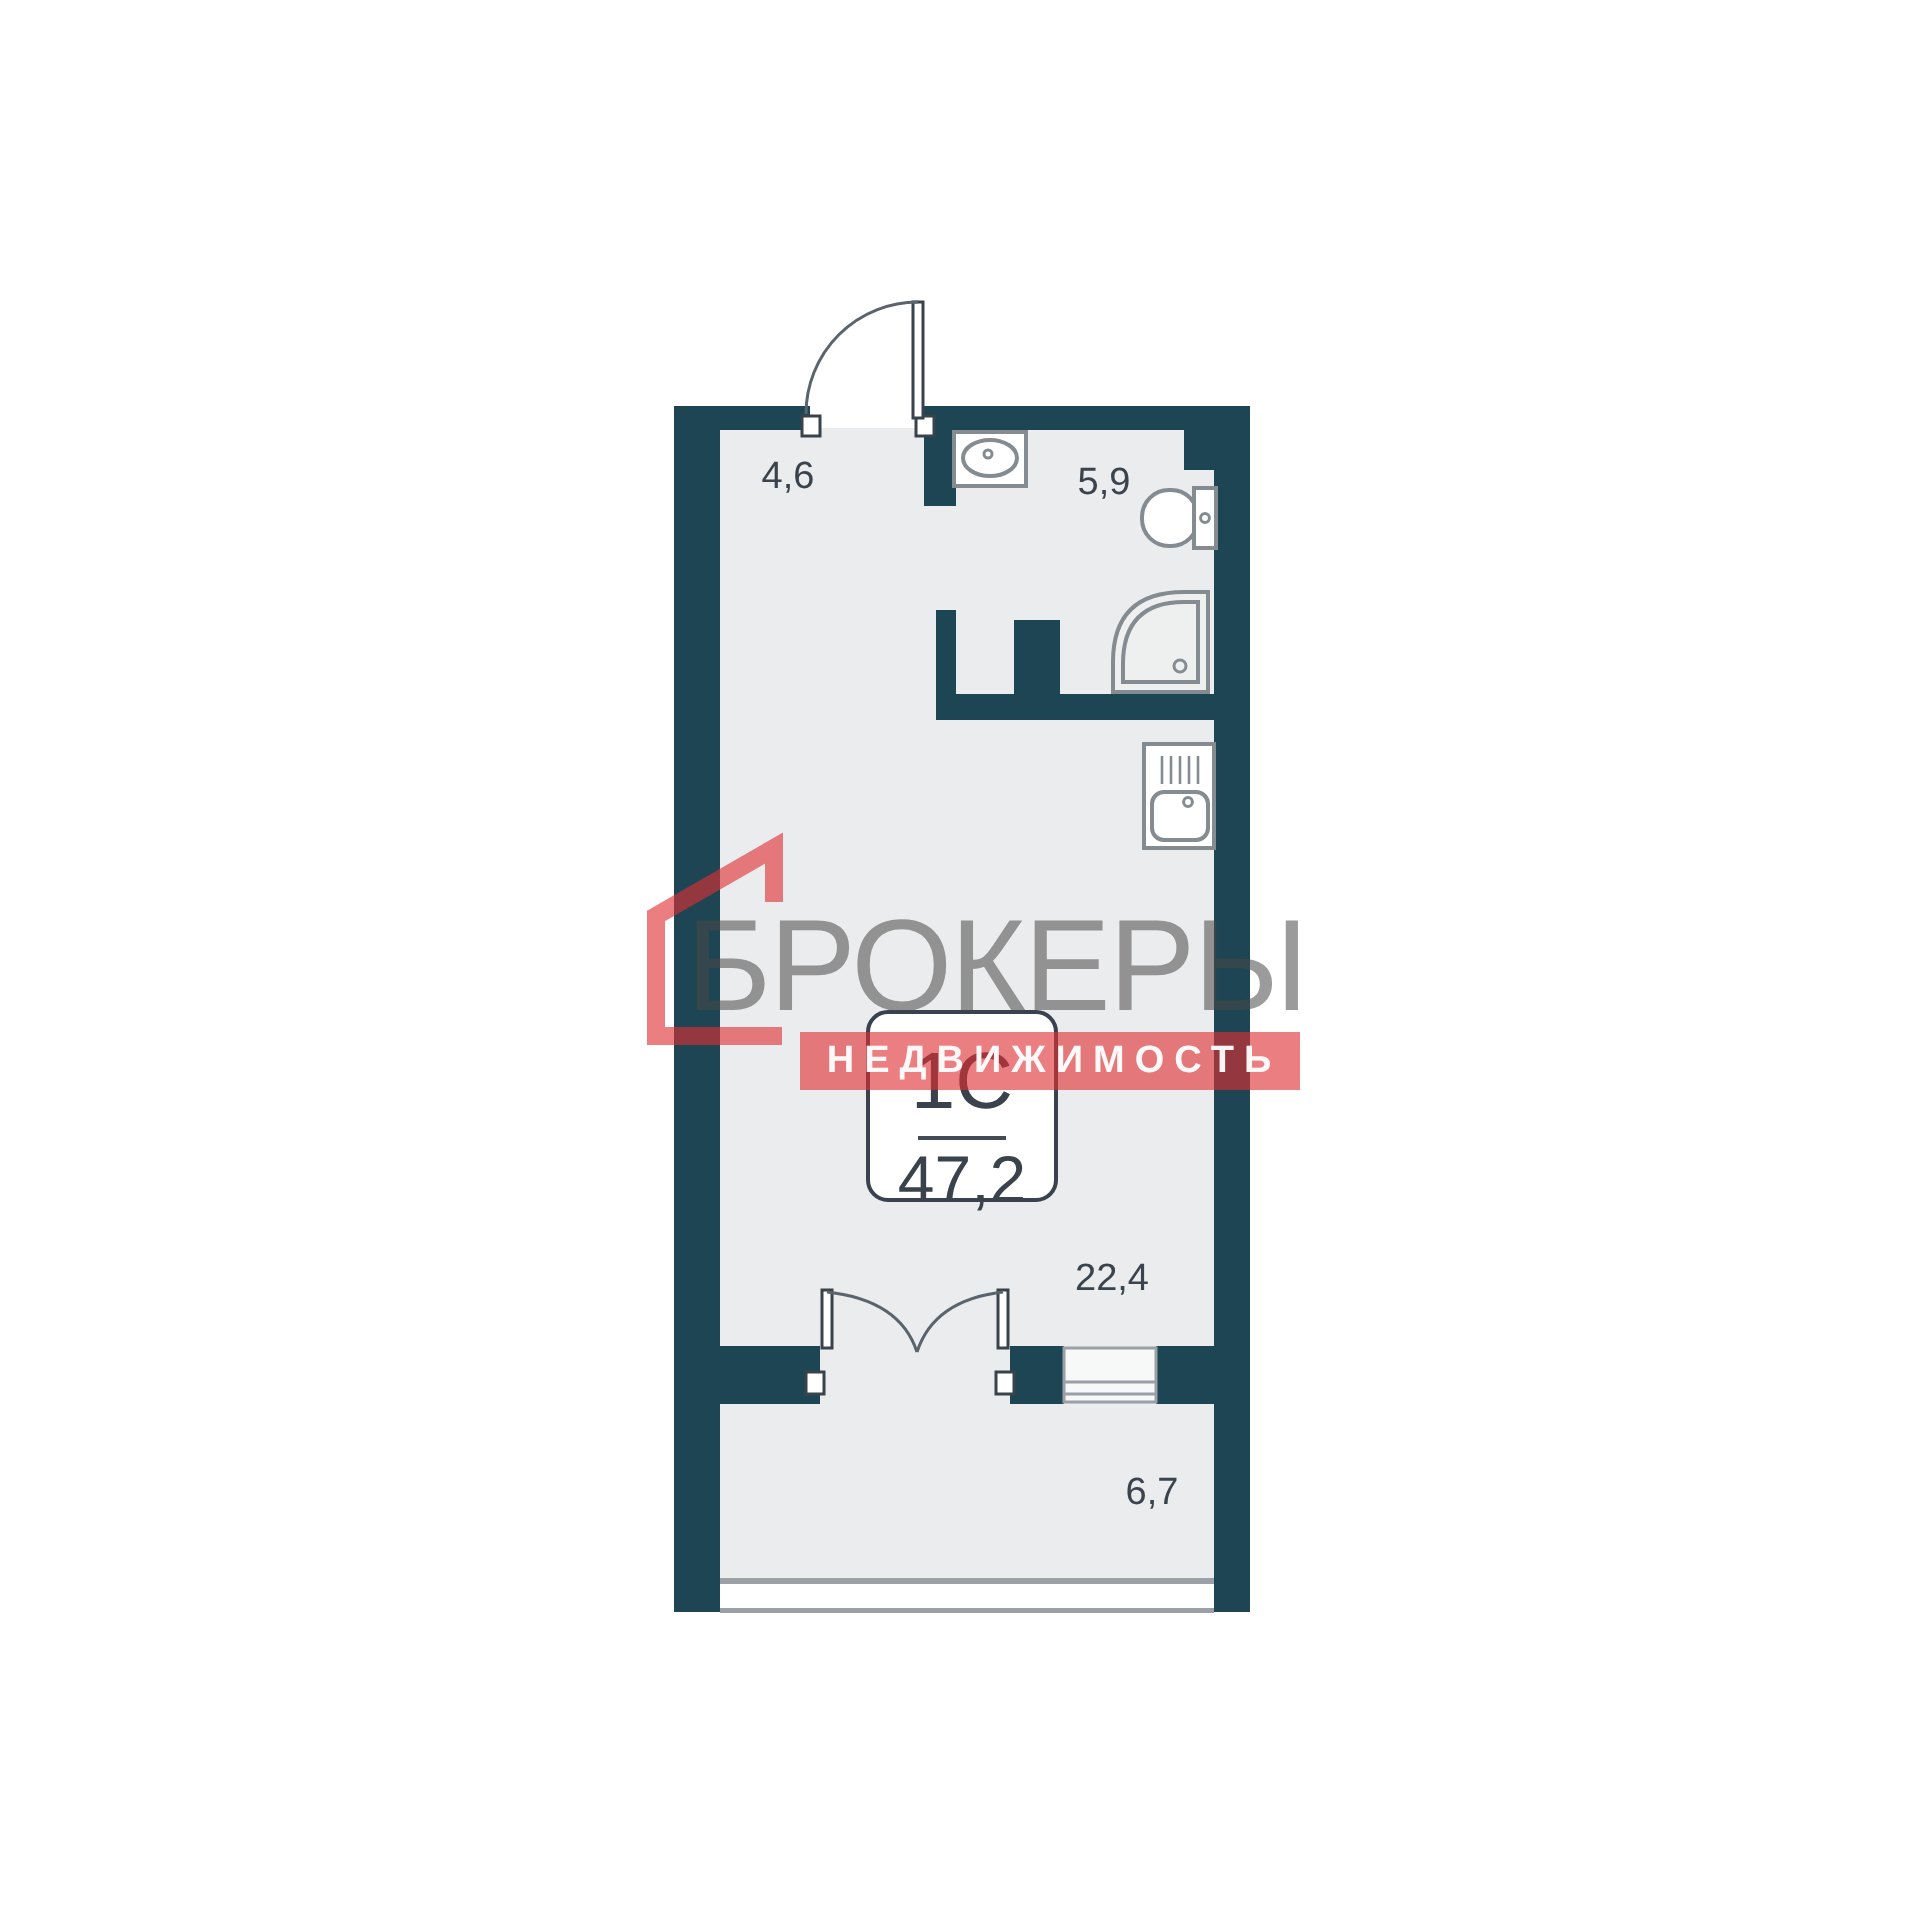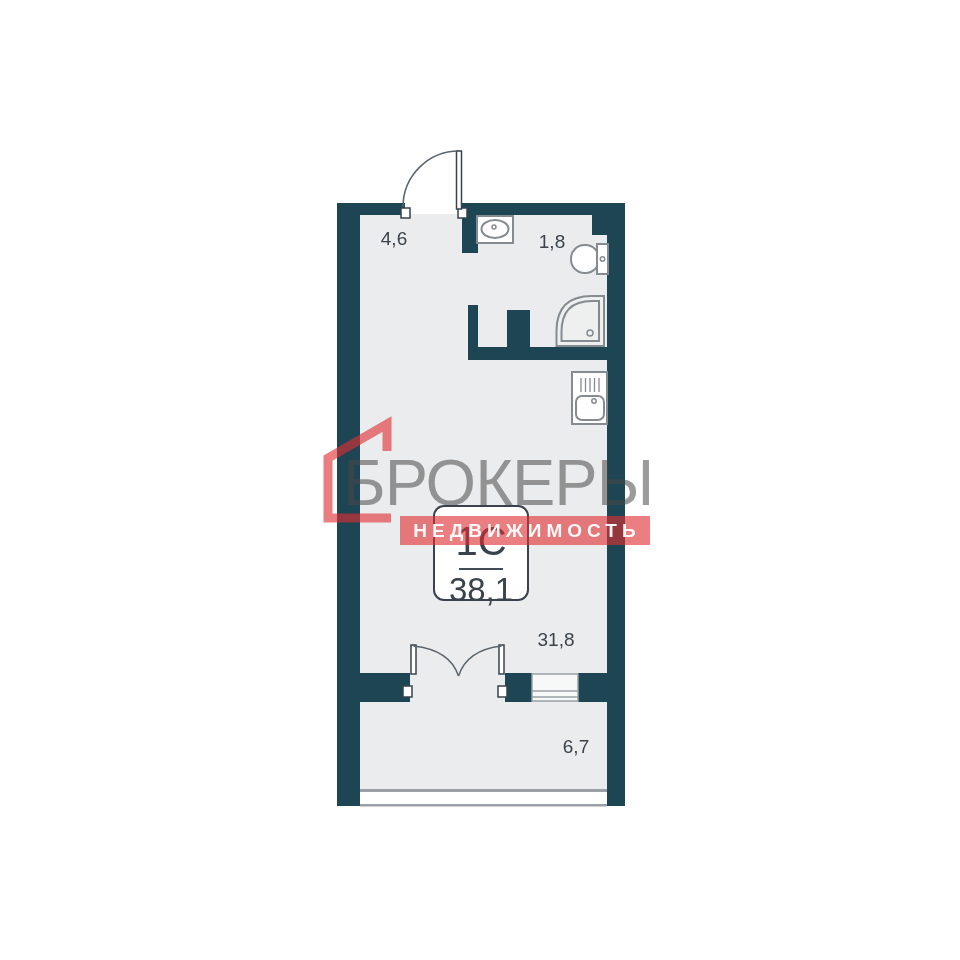--- a/index.html
+++ b/index.html
@@ -118,28 +118,28 @@
         <line x1="590" y1="378" x2="590" y2="392"></line>
         <line x1="594.5" y1="378" x2="594.5" y2="392"></line>
         <line x1="599" y1="378" x2="599" y2="392"></line>
       </g>
       <rect x="576" y="396" width="28" height="24" rx="6" fill="#ffffff"></rect>
       <circle cx="594" cy="401" r="2.2" fill="none" stroke-width="1.5"></circle>
     </g>
   </svg>
 
   <div class="room-label" style="left:394px;top:239px;">4,6</div>
-  <div class="room-label" style="left:552px;top:242px;">1,8</div>
-  <div class="room-label" style="left:556px;top:640px;">31,8</div>
+  <div class="room-label" style="left:552px;top:242px;">5,9</div>
+  <div class="room-label" style="left:556px;top:640px;">22,4</div>
   <div class="room-label" style="left:576px;top:747px;">6,7</div>
 
   <div class="unit-card">
     <div class="card-type">1С</div>
     <div class="card-line"></div>
-    <div class="card-area">38,1</div>
+    <div class="card-area">47,2</div>
   </div>
 
   <div class="logo-layer">
     <svg class="layer" viewBox="0 0 960 960">
       <polyline points="391,518 328,518 328,458 387,424 387,451" fill="none" stroke="rgba(223,47,50,0.62)" stroke-width="9"></polyline>
     </svg>
     <div class="brand-text">БРОКЕРЫ</div>
     <div class="brand-band">
       <span>НЕДВИЖИМОСТЬ</span>
     </div>

